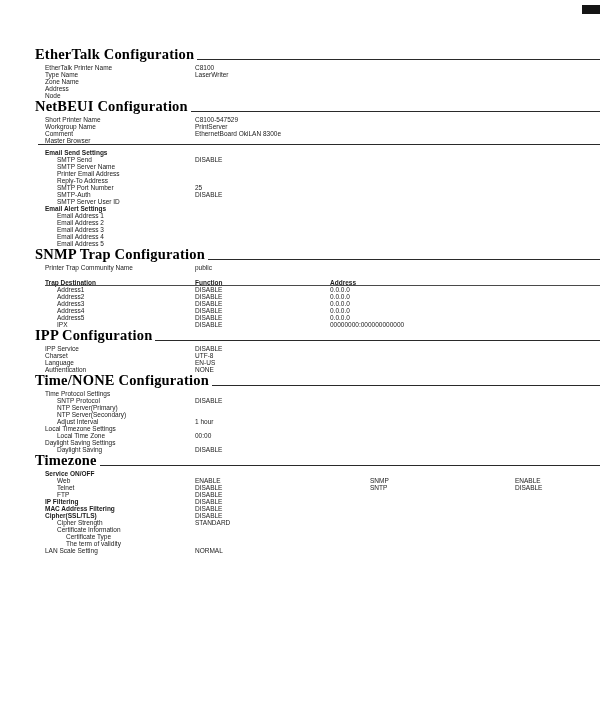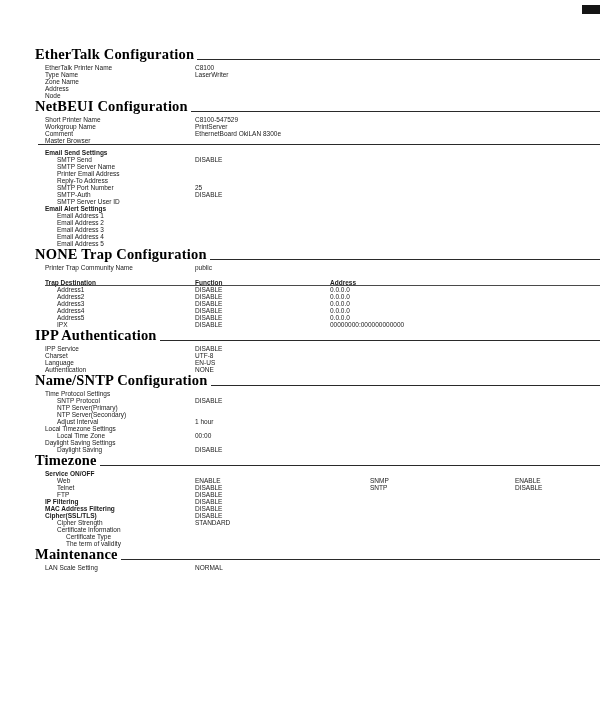--- a/index.html
+++ b/index.html
@@ -118,45 +118,45 @@
         <div class="row"><span class="label ind1">SMTP Server User ID</span></div>
         <div class="row"><span class="label ind0 bold">Email Alert Settings</span></div>
         <div class="row"><span class="label ind1">Email Address 1</span></div>
         <div class="row"><span class="label ind1">Email Address 2</span></div>
         <div class="row"><span class="label ind1">Email Address 3</span></div>
         <div class="row"><span class="label ind1">Email Address 4</span></div>
         <div class="row"><span class="label ind1">Email Address 5</span></div>
       </div>
       <div class="section">
         <div class="section-header">
-          <span class="title">NONE Trap Configuration</span>
+          <span class="title">SNMP Trap Configuration</span>
           <div class="hline"></div>
         </div>
         <div class="row"><span class="label ind0">Printer Trap Community Name</span><span class="val c1">public</span></div>
         <div class="row thead gap"><span class="label ind0 bold">Trap Destination</span><span class="val c1 bold">Function</span><span class="val c2 bold">Address</span></div>
         <div class="row"><span class="label ind1">Address1</span><span class="val c1">DISABLE</span><span class="val c2">0.0.0.0</span></div>
         <div class="row"><span class="label ind1">Address2</span><span class="val c1">DISABLE</span><span class="val c2">0.0.0.0</span></div>
         <div class="row"><span class="label ind1">Address3</span><span class="val c1">DISABLE</span><span class="val c2">0.0.0.0</span></div>
         <div class="row"><span class="label ind1">Address4</span><span class="val c1">DISABLE</span><span class="val c2">0.0.0.0</span></div>
         <div class="row"><span class="label ind1">Address5</span><span class="val c1">DISABLE</span><span class="val c2">0.0.0.0</span></div>
         <div class="row"><span class="label ind1">IPX</span><span class="val c1">DISABLE</span><span class="val c2">00000000:000000000000</span></div>
       </div>
       <div class="section">
         <div class="section-header">
-          <span class="title">IPP Authentication</span>
+          <span class="title">IPP Configuration</span>
           <div class="hline"></div>
         </div>
         <div class="row"><span class="label ind0">IPP Service</span><span class="val c1">DISABLE</span></div>
         <div class="row"><span class="label ind0">Charset</span><span class="val c1">UTF-8</span></div>
         <div class="row"><span class="label ind0">Language</span><span class="val c1">EN-US</span></div>
         <div class="row"><span class="label ind0">Authentication</span><span class="val c1">NONE</span></div>
       </div>
       <div class="section">
         <div class="section-header">
-          <span class="title">Name/SNTP Configuration</span>
+          <span class="title">Time/NONE Configuration</span>
           <div class="hline"></div>
         </div>
         <div class="row"><span class="label ind0">Time Protocol Settings</span></div>
         <div class="row"><span class="label ind1">SNTP Protocol</span><span class="val c1">DISABLE</span></div>
         <div class="row"><span class="label ind1">NTP Server(Primary)</span></div>
         <div class="row"><span class="label ind1">NTP Server(Secondary)</span></div>
         <div class="row"><span class="label ind1">Adjust Interval</span><span class="val c1">1 hour</span></div>
         <div class="row"><span class="label ind0">Local Timezone Settings</span></div>
         <div class="row"><span class="label ind1">Local Time Zone</span><span class="val c1">00:00</span></div>
         <div class="row"><span class="label ind0">Daylight Saving Settings</span></div>
@@ -173,20 +173,16 @@
         <div class="row"><span class="label ind1">FTP</span><span class="val c1">DISABLE</span></div>
         <div class="row"><span class="label ind0 bold">IP Filtering</span><span class="val c1">DISABLE</span></div>
         <div class="row"><span class="label ind0 bold">MAC Address Filtering</span><span class="val c1">DISABLE</span></div>
         <div class="row"><span class="label ind0 bold">Cipher(SSL/TLS)</span><span class="val c1">DISABLE</span></div>
         <div class="row"><span class="label ind1">Cipher Strength</span><span class="val c1">STANDARD</span></div>
         <div class="row"><span class="label ind1">Certificate Information</span></div>
         <div class="row"><span class="label ind2">Certificate Type</span></div>
         <div class="row"><span class="label ind2">The term of validity</span></div>
       </div>
       <div class="section">
-        <div class="section-header">
-          <span class="title">Maintenance</span>
-          <div class="hline"></div>
-        </div>
         <div class="row"><span class="label ind0">LAN Scale Setting</span><span class="val c1">NORMAL</span></div>
       </div>
     </div>
 </div>
 
 </body></html>

